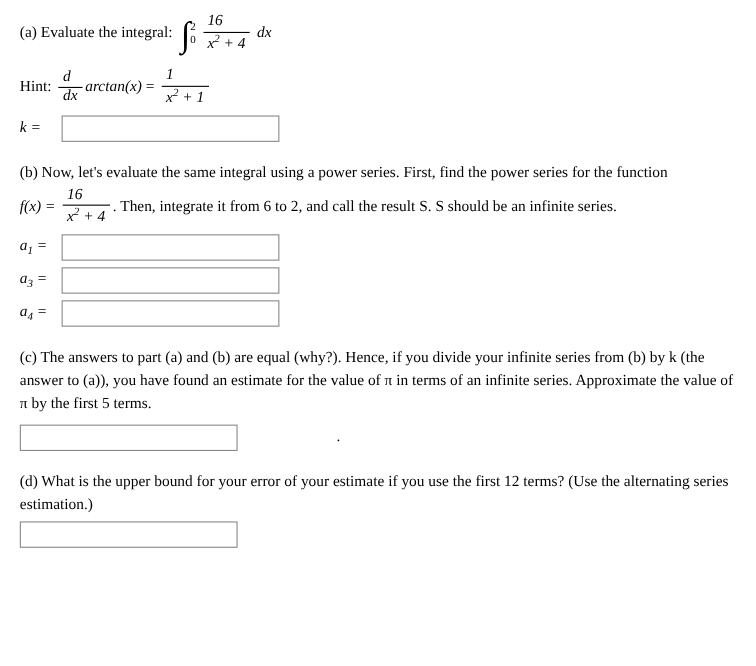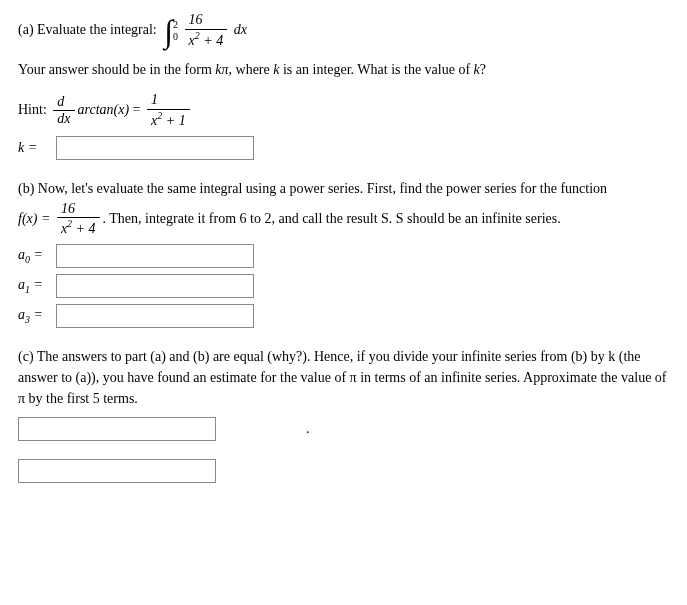--- a/index.html
+++ b/index.html
@@ -25,23 +25,20 @@
     <span>(a) Evaluate the integral:</span>
     <span class="intblock">
       <span class="intsym">∫</span><span class="lims"><span>2</span><br><span>0</span></span>
       <span class="frac">
         <span class="n">16</span>
         <span class="d"><span>x</span><span class="sup">2</span><span> + 4</span></span>
       </span>
       <span class="math">dx</span>
     </span>
   </div>
-  <div style="margin-top:10px">
-    <span>Your answer should be in the form </span><span class="math">kπ</span><span>, where </span><span class="math">k</span><span> is an integer. What is the value of </span><span class="math">k</span><span>?</span>
-  </div>
   <div style="margin-top:12px">
     <span>Hint: </span>
     <span class="frac">
       <span class="n">d</span>
       <span class="d">dx</span>
     </span><span class="math">arctan(x)</span><span> = </span>
     <span class="frac">
       <span class="n">1</span>
       <span class="d"><span>x</span><span class="sup">2</span><span> + 1</span></span>
     </span>
@@ -55,38 +52,39 @@
 <div class="q">
   <div>(b) Now, let's evaluate the same integral using a power series. First, find the power series for the function</div>
   <div style="margin-top:2px">
     <span class="math">f(x) = </span>
     <span class="frac">
       <span class="n">16</span>
       <span class="d"><span>x</span><span class="sup">2</span><span> + 4</span></span>
     </span><span>. Then, integrate it from 6 to 2, and call the result S. S should be an infinite series.</span>
   </div>
   <div class="row">
-      <span class="lbl"><span>a</span><span class="sub">0</span> =</span>
-      <input type="text" style="">
-    </div>
-  <div class="row">
       <span class="lbl"><span>a</span><span class="sub">1</span> =</span>
       <input type="text" style="">
     </div>
   <div class="row">
       <span class="lbl"><span>a</span><span class="sub">3</span> =</span>
+      <input type="text" style="">
+    </div>
+  <div class="row">
+      <span class="lbl"><span>a</span><span class="sub">4</span> =</span>
       <input type="text" style="">
     </div>
 </div>
 
 <div class="q">
   <div>(c) The answers to part (a) and (b) are equal (why?). Hence, if you divide your infinite series from (b) by k (the answer to (a)), you have found an estimate for the value of π in terms of an infinite series. Approximate the value of π by the first 5 terms.</div>
   <div class="row" style="margin-top:8px">
     <input type="text" style="">
     <span style="margin-left:90px">.</span>
   </div>
 </div>
 
 <div class="q">
+  <div>(d) What is the upper bound for your error of your estimate if you use the first 12 terms? (Use the alternating series estimation.)</div>
   <div class="row" style="margin-top:4px">
     <input type="text" style="">
   </div>
 </div>
 
 </body></html>

